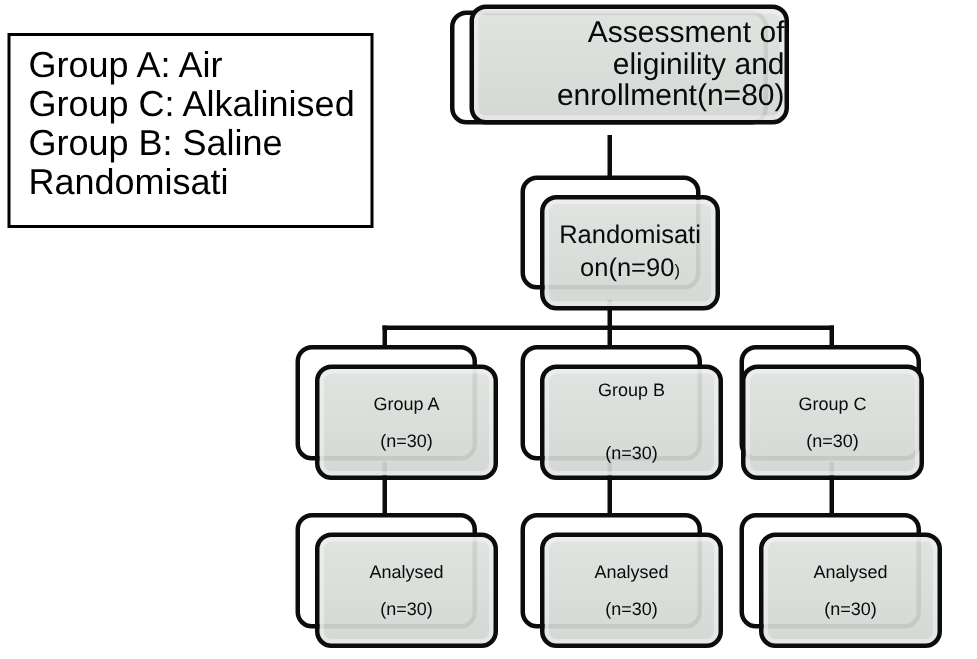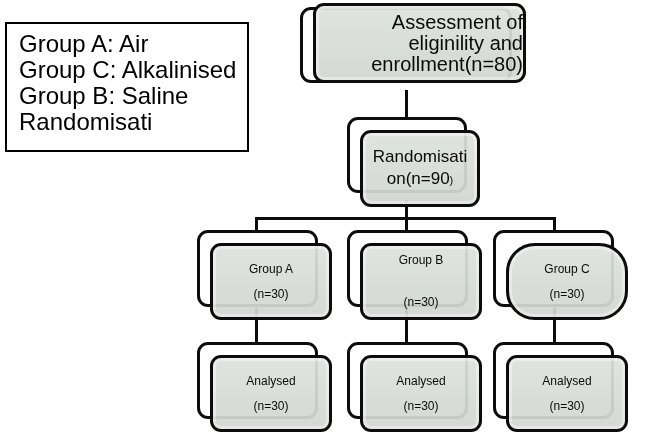--- a/index.html
+++ b/index.html
@@ -36,21 +36,21 @@
     text-align:center;
   }
   #assess-shadow{left:300px;top:7px;width:212px;height:76px;}
   #assess-box{left:313px;top:3px;width:213px;height:80px;font-size:20px;line-height:21px;align-items:flex-end;}
   #rand-shadow{left:347px;top:117px;width:120px;height:76px;}
   #rand-box{left:360px;top:130px;width:120px;height:77px;font-size:17px;line-height:22px;}
   #ga-shadow,#gb-shadow,#gc-shadow,#aa-shadow,#ab-shadow,#ac-shadow{width:121px;height:77px;}
   #ga-box,#gb-box,#gc-box,#aa-box,#ab-box,#ac-box{width:122px;height:77px;font-size:12px;line-height:25px;}
   #ga-shadow{left:197px;top:230px;} #ga-box{left:210px;top:243px;}
   #gb-shadow{left:347px;top:230px;} #gb-box{left:360px;top:243px;gap:17px;}
-  #gc-shadow{left:493px;top:230px;} #gc-box{left:506px;top:243px;border-radius:29px;}
+  #gc-shadow{left:493px;top:230px;} #gc-box{left:494px;top:243px;}
   #aa-shadow{left:197px;top:342px;} #aa-box{left:210px;top:355px;}
   #ab-shadow{left:347px;top:342px;} #ab-box{left:360px;top:355px;}
   #ac-shadow{left:493px;top:342px;} #ac-box{left:506px;top:355px;}
   .small-paren{font-size:11px;}
   
   .legend{
     position:absolute;z-index:4;box-sizing:border-box;
     left:5px;top:22px;width:244px;height:130px;
     background:#ffffff;border:2px solid #000000;
     padding:7px 10px 0 12px;

